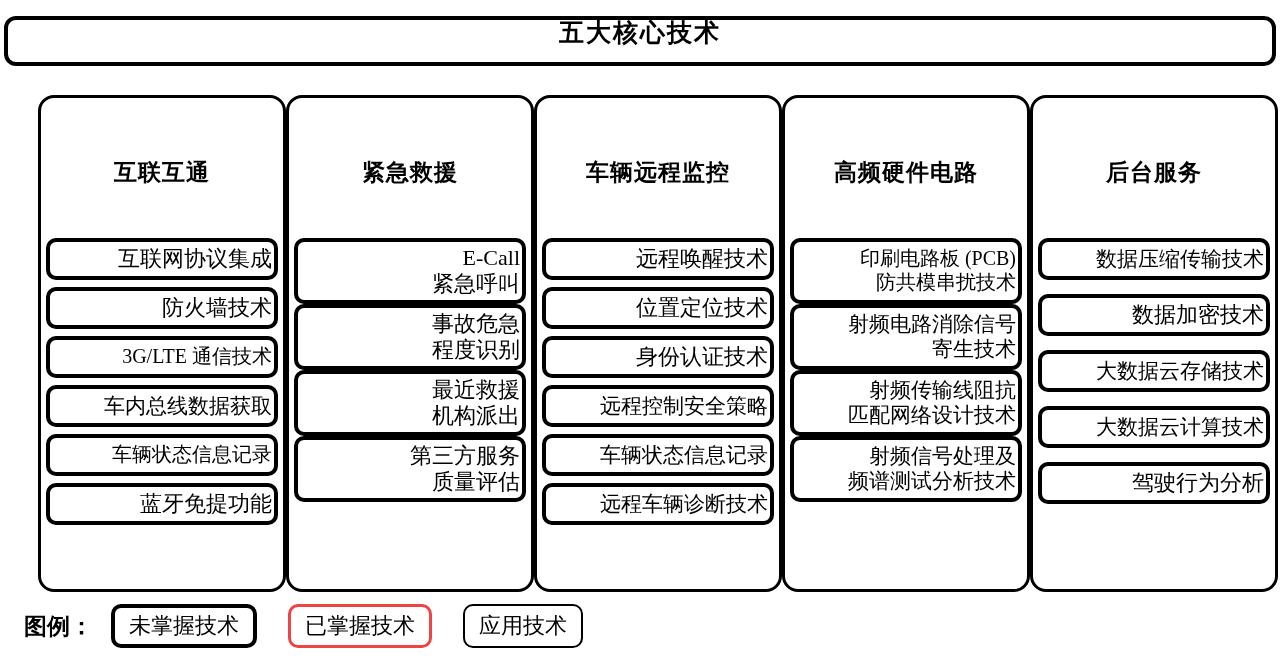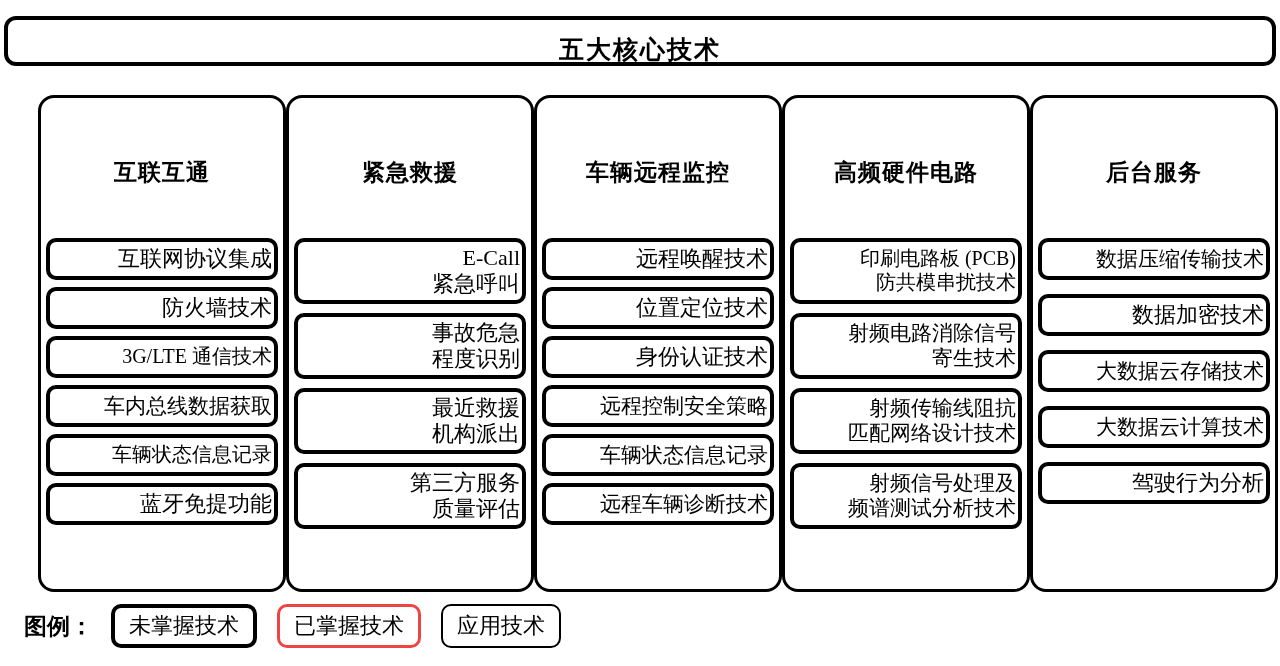--- a/index.html
+++ b/index.html
@@ -21,21 +21,21 @@
   .title-banner {
     position: absolute;
     left: 4px;
     top: 16px;
     width: 1272px;
     height: 50px;
     border: 4px solid #000000;
     border-radius: 12px;
     background: #ffffff;
     display: flex;
-    align-items: flex-end;
+    align-items: flex-start;
     justify-content: center;
   }
   .title-text {
     font-size: 25px;
     font-weight: 700;
     letter-spacing: 2px;
     color: #000000;
     line-height: 1;
   }
 
@@ -74,21 +74,21 @@
     width: 100%;
   }
   .col-items {
     width: 100%;
     flex: 1;
     display: flex;
     flex-direction: column;
     align-items: center;
   }
   .col-items.gap-tight { gap: 7px; }
-  .col-items.gap-mid   { gap: 9px; }
+  .col-items.gap-mid   { gap: 0; }
   .col-items.gap-wide  { gap: 14px; }
 
   
   .chip {
     width: 232px;
     border-radius: 10px;
     background: #ffffff;
     color: #000000;
     display: flex;
     flex-direction: column;
@@ -257,20 +257,20 @@
           </div>
           <div class="chip one-line lvl-unmastered fs-22">
             <span class="chip-line">驾驶行为分析</span>
           </div>
         </div>
       </div>
     </div>
 
   <div class="legend">
     <span class="legend-label">图例：</span>
-    <div id="legend-entries" style="display:flex;align-items:center;gap:20px;">
+    <div id="legend-entries" style="display:flex;align-items:center;gap:31px;">
         <div class="legend-chip lvl-unmastered">未掌握技术</div>
         <div class="legend-chip lvl-mastered">已掌握技术</div>
         <div class="legend-chip lvl-applied">应用技术</div>
       </div>
   </div>
 
 </div>
 
 </body></html>

